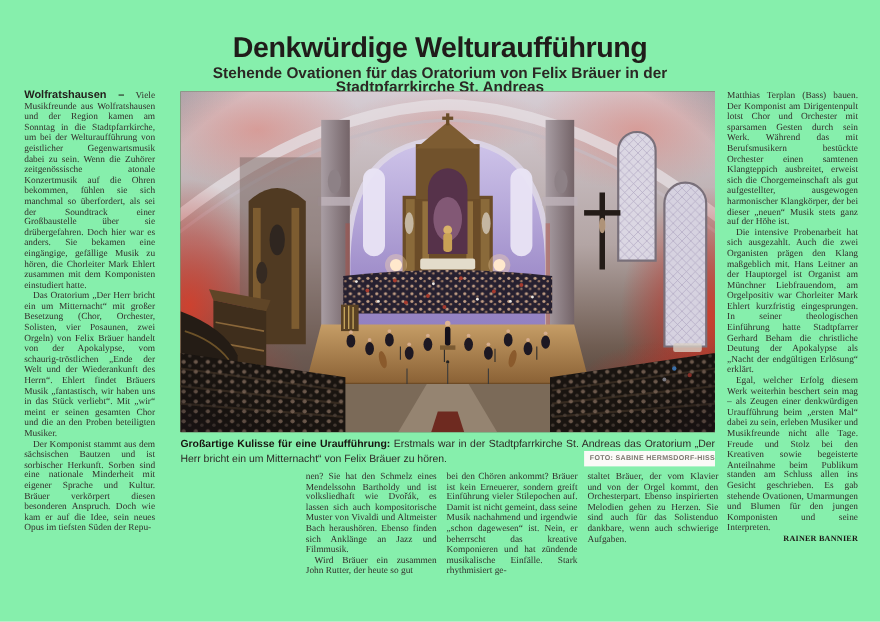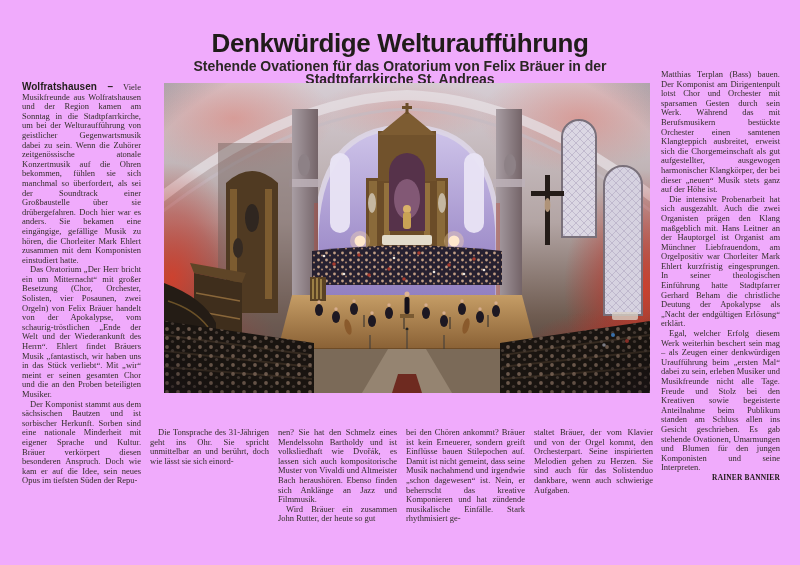--- a/index.html
+++ b/index.html
@@ -1,30 +1,30 @@
 <!DOCTYPE html>
 <html lang="de"><head>
 <meta charset="utf-8">
 <style>
   html,body{margin:0;padding:0;background:#e8e6e2;}
-  .page{position:relative;width:800px;height:565px;background:#f0abfc;overflow:hidden;
+  .page{position:relative;width:800px;height:565px;background:#86efac;overflow:hidden;
         font-family:"Liberation Serif",serif;color:#332e2a;}
   .head{position:absolute;left:140px;top:29px;width:520px;text-align:center;
         font-family:"Liberation Sans",sans-serif;}
   .head h1{margin:0;font-size:26px;line-height:28px;font-weight:bold;color:#201c1a;letter-spacing:-0.4px;}
   .head h2{margin:3px 0 0 0;font-size:14px;line-height:13px;font-weight:bold;color:#2b2724;}
   .col{position:absolute;width:119px;font-size:8.5px;line-height:9.6px;text-align:justify;}
   .col p{margin:0;}
   .indent{text-indent:8px;}
   .c1{left:22px;top:82px;height:456px;}
   .c2{left:150px;top:428px;height:110px;}
   .c3{left:278px;top:428px;height:110px;}
   .c4{left:406px;top:428px;height:110px;}
   .c5{left:534px;top:428px;height:110px;}
-  .c6{left:661px;top:70px;height:460px;}
+  .c6{left:661px;top:82px;height:460px;}
   .dateline{font-family:"Liberation Sans",sans-serif;font-weight:bold;font-size:10px;color:#221e1b;}
   .photo{position:absolute;left:164px;top:83px;width:486px;height:310px;margin:0;padding:0;
          background:#6b5a52;overflow:hidden;}
   .photo svg{display:block;}
   .caption{position:absolute;left:164px;top:397px;width:486px;height:29px;
            font-family:"Liberation Sans",sans-serif;font-size:9.5px;line-height:13.8px;
            color:#2e2a26;text-align:justify;}
   .caption b{color:#17130f;}
   .credit{position:absolute;right:0;bottom:2px;font-size:6.4px;letter-spacing:0.3px;
           color:#7b766f;background:#fbfaf7;padding-left:5px;font-weight:bold;}
@@ -266,36 +266,40 @@
         <rect x="448" y="229" width="26" height="8" rx="2" fill="#d8cfc4" opacity="0.8"></rect>
         <circle cx="449" cy="252" r="2" fill="#3a6fa8"></circle>
           <circle cx="463" cy="258" r="2" fill="#8a3028"></circle>
         <circle cx="440" cy="262" r="1.8" fill="#7a7a82"></circle>
       </g>
 
       <rect x="0" y="0" width="486" height="310" fill="url(#vign)"></rect>
     </svg>
   </figure>
 
+  <div class="caption">
+    <b>Großartige Kulisse für eine Uraufführung:</b>
+    <span>Erstmals war in der Stadtpfarrkirche St. Andreas das Oratorium „Der Herr bricht ein um Mitternacht“ von Felix Bräuer zu hören.</span>
+    <span class="credit">FOTO: SABINE HERMSDORF-HISS</span>
+  </div>
 
   <div class="col c2">
-    <p class="indent">Die Tonsprache des 31-Jährigen geht ins Ohr. Sie spricht unmittelbar an und berührt, doch wie lässt sie sich einord-</p>
   </div>
 
   <div class="col c3">
     <p>nen? Sie hat den Schmelz eines Mendelssohn Bartholdy und ist volksliedhaft wie Dvořák, es lassen sich auch kompositorische Muster von Vivaldi und Altmeister Bach heraushören. Ebenso finden sich Anklänge an Jazz und Filmmusik.</p>
     <p class="indent">Wird Bräuer ein zusammen John Rutter, der heute so gut</p>
   </div>
 
   <div class="col c4">
-    <p>bei den Chören ankommt? Bräuer ist kein Erneuerer, sondern greift Einflüsse bauen Stilepochen auf. Damit ist nicht gemeint, dass seine Musik nachahmend und irgendwie „schon dagewesen“ ist. Nein, er beherrscht das kreative Komponieren und hat zündende musikalische Einfälle. Stark rhythmisiert ge-</p>
+    <p>bei den Chören ankommt? Bräuer ist kein Erneuerer, sondern greift Einführung vieler Stilepochen auf. Damit ist nicht gemeint, dass seine Musik nachahmend und irgendwie „schon dagewesen“ ist. Nein, er beherrscht das kreative Komponieren und hat zündende musikalische Einfälle. Stark rhythmisiert ge-</p>
   </div>
 
   <div class="col c5">
-    <p>staltet Bräuer, der vom Klavier und von der Orgel kommt, den Orchesterpart. Seine inspirierten Melodien gehen zu Herzen. Sie sind auch für das Solistenduo dankbare, wenn auch schwierige Aufgaben.</p>
+    <p>staltet Bräuer, der vom Klavier und von der Orgel kommt, den Orchesterpart. Ebenso inspirierten Melodien gehen zu Herzen. Sie sind auch für das Solistenduo dankbare, wenn auch schwierige Aufgaben.</p>
   </div>
 
   <div class="col c6">
     <p>Matthias Terplan (Bass) bauen. Der Komponist am Dirigentenpult lotst Chor und Orchester mit sparsamen Gesten durch sein Werk. Während das mit Berufsmusikern bestückte Orchester einen samtenen Klangteppich ausbreitet, erweist sich die Chorgemeinschaft als gut aufgestellter, ausgewogen harmonischer Klangkörper, der bei dieser „neuen“ Musik stets ganz auf der Höhe ist.</p>
     <p class="indent">Die intensive Probenarbeit hat sich ausgezahlt. Auch die zwei Organisten prägen den Klang maßgeblich mit. Hans Leitner an der Hauptorgel ist Organist am Münchner Liebfrauendom, am Orgelpositiv war Chorleiter Mark Ehlert kurzfristig eingesprungen. In seiner theologischen Einführung hatte Stadtpfarrer Gerhard Beham die christliche Deutung der Apokalypse als „Nacht der endgültigen Erlösung“ erklärt.</p>
     <p class="indent"><span>Egal, welcher Erfolg diesem Werk weiterhin beschert sein mag – als Zeugen einer denkwürdigen Uraufführung beim „ersten Mal“ dabei zu sein, erleben Musiker und Musikfreunde nicht alle Tage. Freude und Stolz bei den Kreativen sowie begeisterte Anteilnahme beim Publikum standen am Schluss allen ins Gesicht geschrieben. Es gab stehende Ovationen, Umarmungen und Blumen für den jungen Komponisten und seine Interpreten.</span> <b class="byline">RAINER BANNIER</b></p>
   </div>
 
 </div>
 

